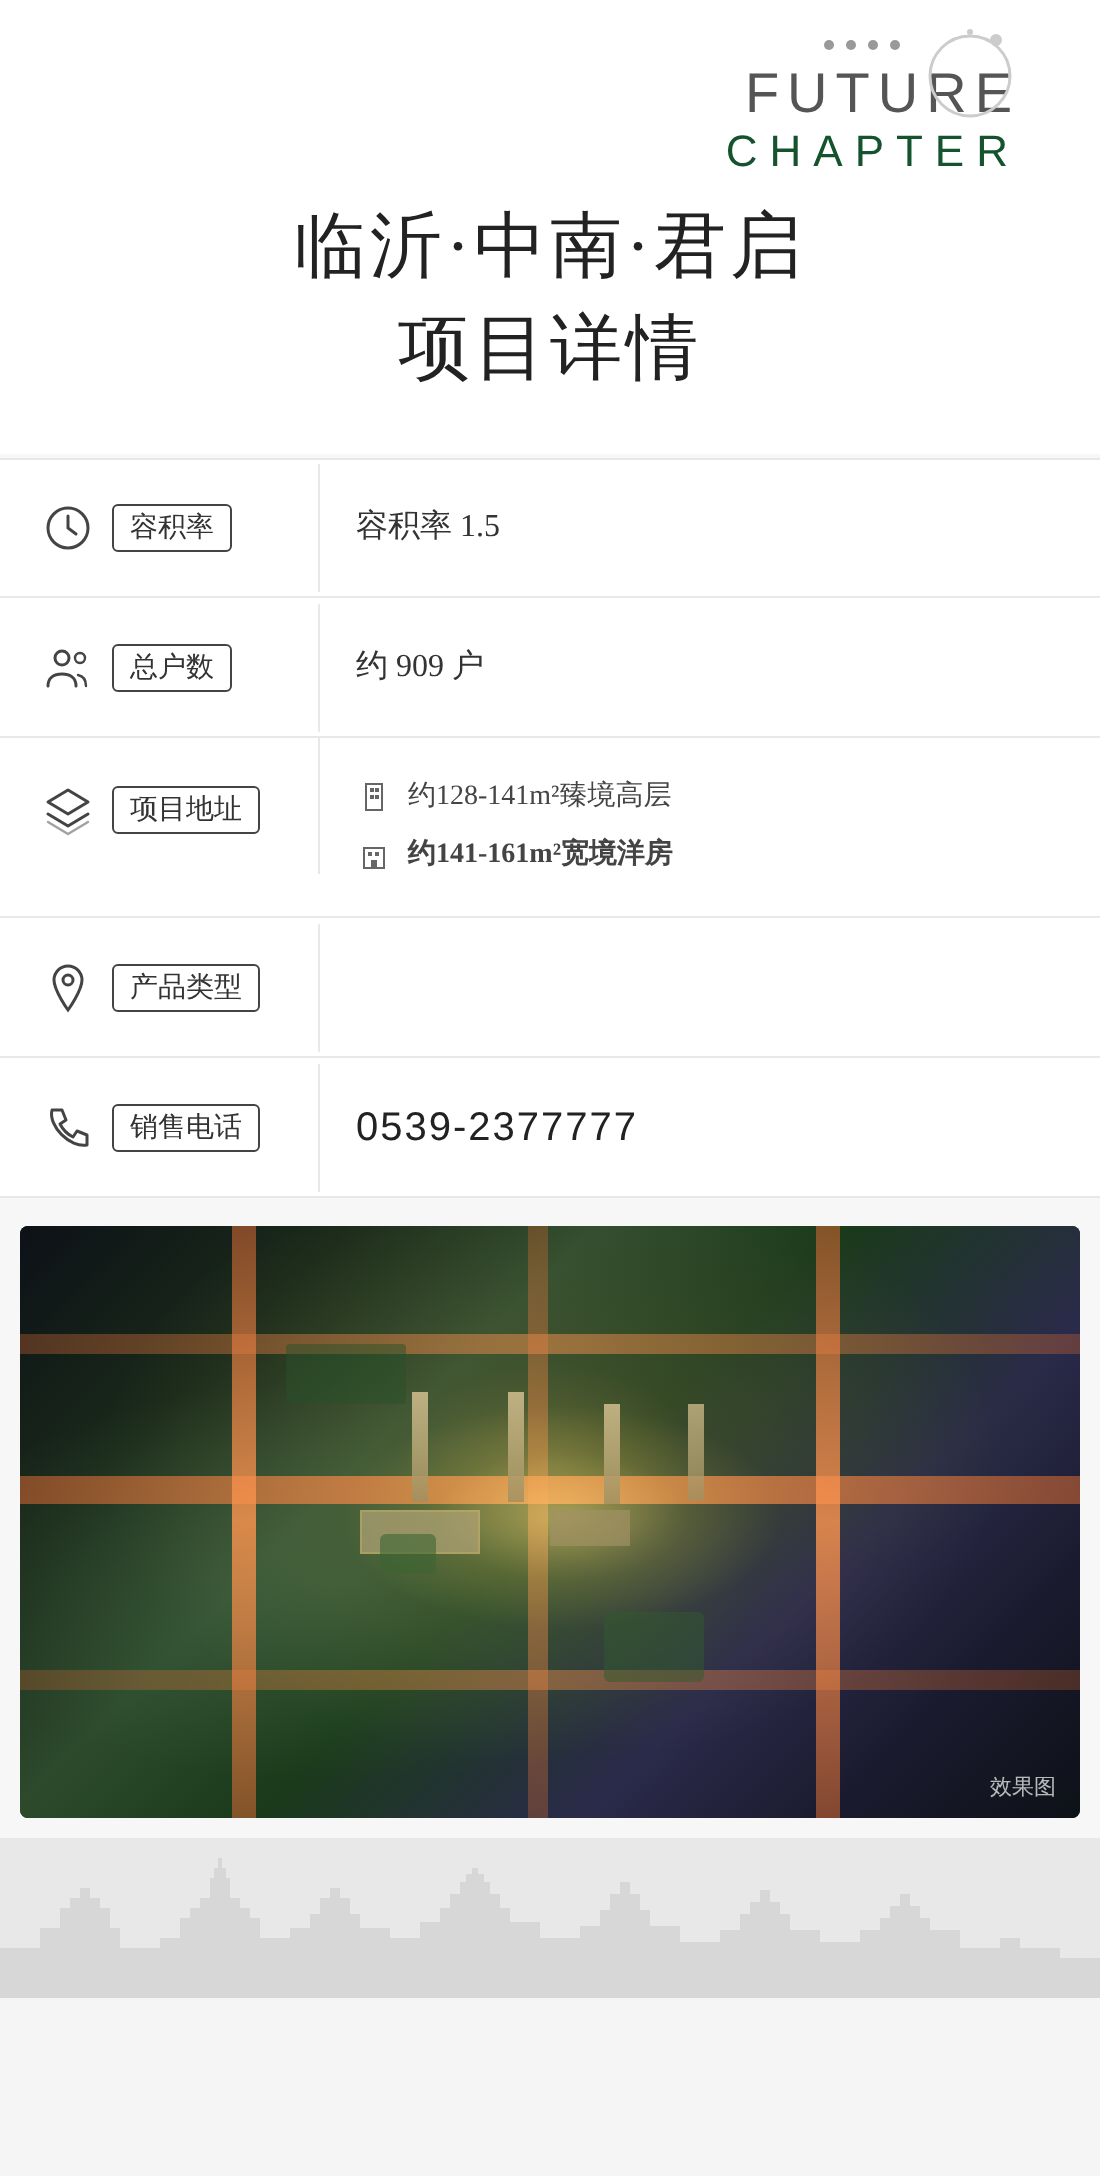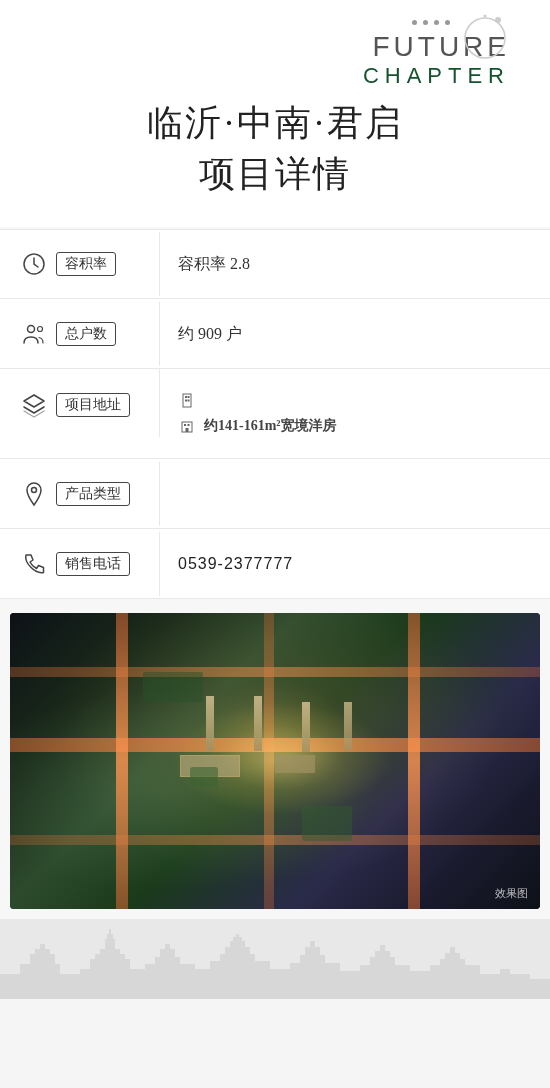--- a/index.html
+++ b/index.html
@@ -179,21 +179,21 @@
       flex-shrink: 0;
       margin-top: 1px;
     }
 
     .product-icon-small svg {
       width: 16px;
       height: 16px;
     }
 
     .phone-value {
-      font-size: 16px;
+      font-size: 20px;
       font-weight: 500;
       letter-spacing: 1px;
       color: #222;
       font-family: 'Arial', sans-serif;
     }
 
     
     .image-section {
       margin: 14px 10px 10px 10px;
       position: relative;
@@ -301,21 +301,21 @@
     <div class="info-row">
       <div class="info-label-cell">
         <div class="icon-box">
           <svg viewBox="0 0 26 26" fill="none" xmlns="http://www.w3.org/2000/svg">
             <circle cx="13" cy="13" r="10" stroke="#444" stroke-width="1.5"></circle>
             <path d="M13 7v6l4 3" stroke="#444" stroke-width="1.5" stroke-linecap="round"></path>
           </svg>
         </div>
         <span class="label-tag">容积率</span>
       </div>
-      <div class="info-value-cell">容积率 2.8</div>
+      <div class="info-value-cell">容积率 1.5</div>
     </div>
 
     <div class="info-row">
       <div class="info-label-cell">
         <div class="icon-box">
           <svg viewBox="0 0 26 26" fill="none" xmlns="http://www.w3.org/2000/svg">
             <circle cx="10" cy="8" r="3.5" stroke="#444" stroke-width="1.5"></circle>
             <path d="M3 22c0-4 3-6 7-6s7 2 7 6" stroke="#444" stroke-width="1.5" stroke-linecap="round"></path>
             <circle cx="19" cy="8" r="2.5" stroke="#444" stroke-width="1.2"></circle>
             <path d="M22 22c0-3-1.5-5-4-5.5" stroke="#444" stroke-width="1.2" stroke-linecap="round"></path>
@@ -341,20 +341,21 @@
         <div class="product-item">
           <div class="product-icon-small">
             <svg viewBox="0 0 16 16" fill="none" xmlns="http://www.w3.org/2000/svg">
               <rect x="4" y="2" width="8" height="13" stroke="#666" stroke-width="1"></rect>
               <rect x="6" y="4" width="2" height="2" fill="#666"></rect>
               <rect x="8.5" y="4" width="2" height="2" fill="#666"></rect>
               <rect x="6" y="7.5" width="2" height="2" fill="#666"></rect>
               <rect x="8.5" y="7.5" width="2" height="2" fill="#666"></rect>
             </svg>
           </div>
+          <span>约128-141m²臻境高层</span>
         </div>
         <div class="product-item">
           <div class="product-icon-small">
             <svg viewBox="0 0 16 16" fill="none" xmlns="http://www.w3.org/2000/svg">
               <rect x="3" y="5" width="10" height="10" stroke="#666" stroke-width="1"></rect>
               <rect x="5" y="7" width="2" height="2" fill="#666"></rect>
               <rect x="8.5" y="7" width="2" height="2" fill="#666"></rect>
               <rect x="6.5" y="11" width="3" height="4" fill="#666"></rect>
             </svg>
           </div>

